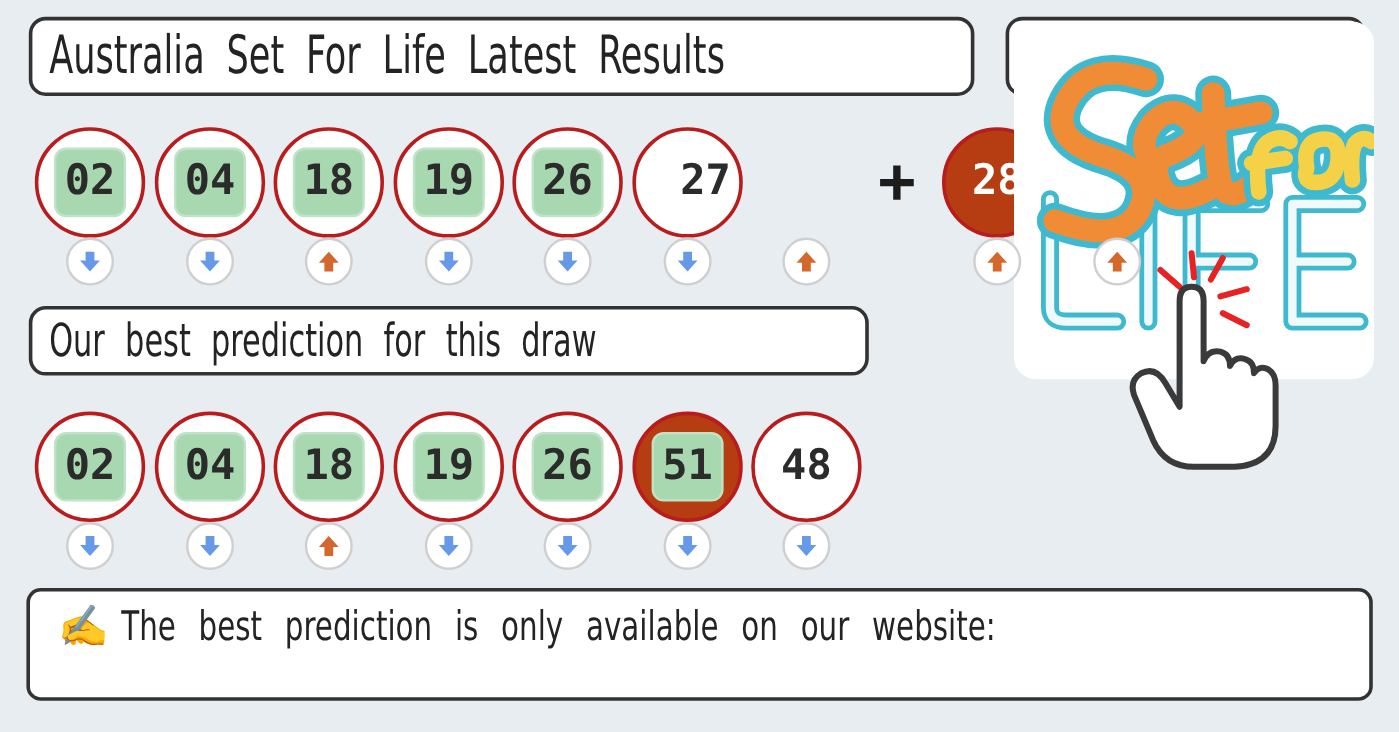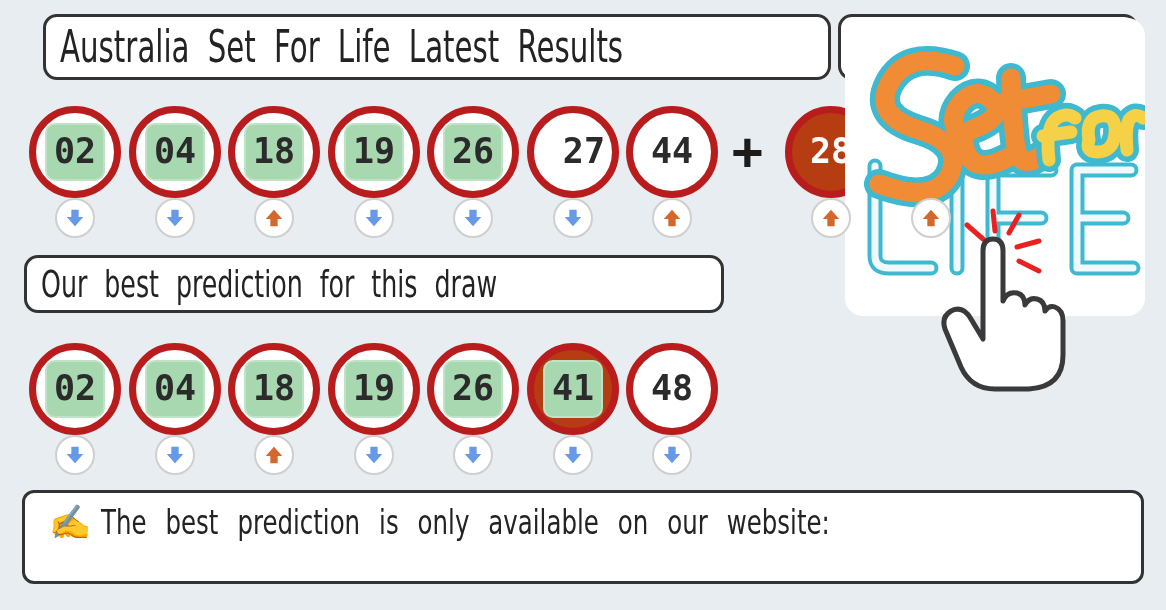--- a/index.html
+++ b/index.html
@@ -31,21 +31,21 @@
     transform: scaleX(0.74);
     transform-origin: left center;
     font-size: 43px;
     color: #232323;
     letter-spacing: 0px;
     word-spacing: 12px;
     line-height: 1;
     width: 136%;
   }
 
-  #title-box   { left: 24px;  top: 14px;  width: 788px; height: 66px; margin-left: 19px; }
+  #title-box   { left: 24px;  top: 14px;  width: 788px; height: 66px; }
   #title-box .pill-text { font-size: 44px; word-space: 14px; }
 
   #second-box  { left: 838px; top: 14px;  width: 300px; height: 66px; }
 
   #prediction-label-box { left: 24px; top: 255px; width: 700px; height: 58px; }
   #prediction-label-box .pill-text { font-size: 38px; }
 
   
   #footer-box {
     left: 22px; top: 490px; width: 1122px; height: 94px;
@@ -78,21 +78,21 @@
     line-height: 1.05;
     letter-spacing: -0.2px;
   }
 
   
   .ball {
     position: absolute;
     width: 92px; height: 92px;
     border-radius: 50%;
     background: #ffffff;
-    border: 7px solid #b91c1c;
+    border: 3px solid #b91c1c;
     display: flex; align-items: center; justify-content: center;
   }
   .ball.bonus { background: #b63d11; }
   .ball .num {
     font-family: "DejaVu Sans Mono", "Liberation Mono", monospace;
     font-size: 35px;
     font-weight: bold;
     color: #2b2b2b;
     line-height: 1;
     padding: 9px 7px 10px 7px;
@@ -270,23 +270,20 @@
       </svg>
     </div>
     <div class="ball" style="left: 527px; top: 106px; justify-content: flex-end;">
       <span class="num">27</span>
     </div>
     <div class="trend down" style="left: 553px; top: 198px;">
       <svg viewBox="0 0 24 24">
         <path d="M12 21 L3 11 H8 V3 H16 V11 H21 Z"></path>
       </svg>
     </div>
-    <div class="ball" style="left: 626px; top: 106px;">
-      <span class="num">44</span>
-    </div>
     <div class="trend up" style="left: 652px; top: 198px;">
       <svg viewBox="0 0 24 24">
         <path d="M12 3 L21 13 H16 V21 H8 V13 H3 Z"></path>
       </svg>
     </div>
     <div class="plus" style="left: 731px; top: 124px;">+</div>
     <div class="ball bonus" style="left: 785px; top: 106px; z-index: 1;">
       <span class="num">28</span>
     </div>
     <div class="trend up" style="left: 811px; top: 198px; z-index: 5;">
@@ -336,21 +333,21 @@
     </div>
     <div class="ball" style="left: 427px; top: 343px;">
       <span class="num hl">26</span>
     </div>
     <div class="trend down" style="left: 453px; top: 435px;">
       <svg viewBox="0 0 24 24">
         <path d="M12 21 L3 11 H8 V3 H16 V11 H21 Z"></path>
       </svg>
     </div>
     <div class="ball bonus" style="left: 527px; top: 343px;">
-      <span class="num hl">41</span>
+      <span class="num hl">51</span>
     </div>
     <div class="trend down" style="left: 553px; top: 435px;">
       <svg viewBox="0 0 24 24">
         <path d="M12 21 L3 11 H8 V3 H16 V11 H21 Z"></path>
       </svg>
     </div>
     <div class="ball" style="left: 626px; top: 343px;">
       <span class="num">48</span>
     </div>
     <div class="trend down" style="left: 652px; top: 435px;">

